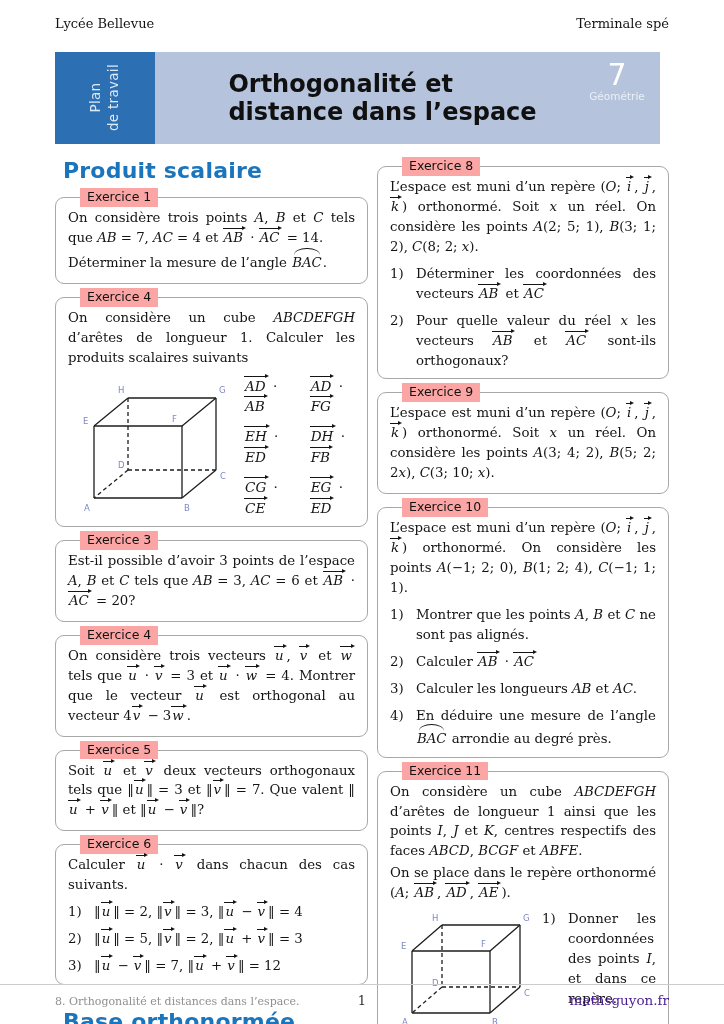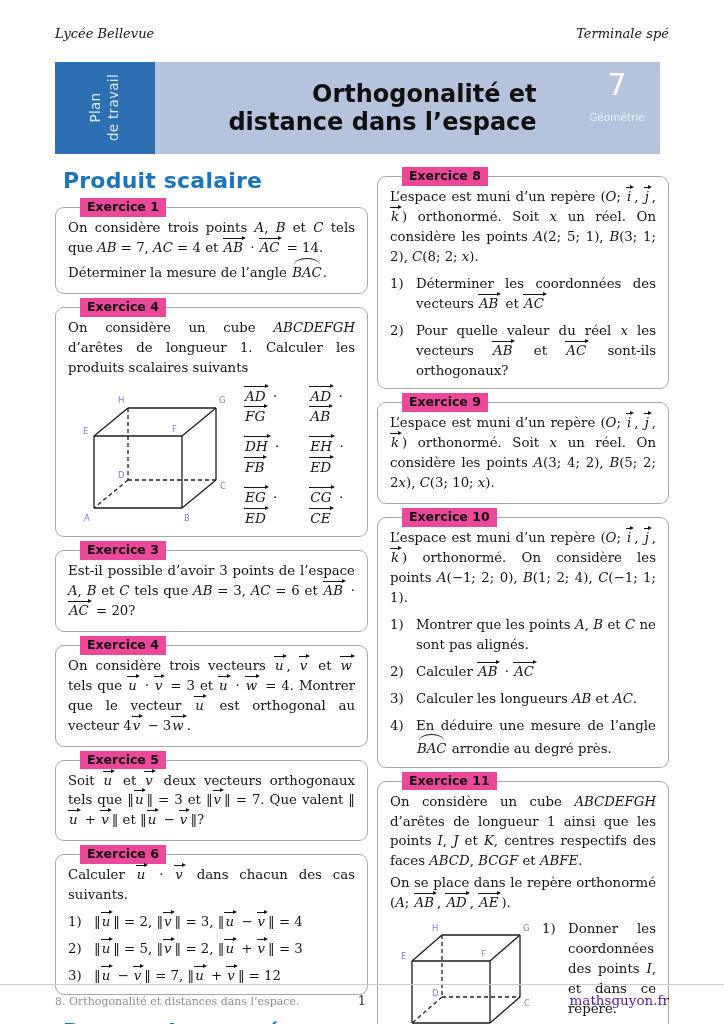--- a/index.html
+++ b/index.html
@@ -1,43 +1,43 @@
 <!DOCTYPE html>
 <html><head>
 <meta charset="utf-8">
 <style>
   html,body{margin:0;padding:0;background:#fff;}
   body{width:724px;height:1024px;position:relative;overflow:hidden;
        font-family:"DejaVu Serif", serif;color:#141414;}
   .page{position:absolute;inset:0;padding:12px 55px 0;box-sizing:border-box;}
 
   
-  .hdr{display:flex;justify-content:space-between;font-size:13px;margin-top:14px;font-style:italic;}
+  .hdr{display:flex;justify-content:space-between;font-size:13px;margin-top:4px;}
 
   
   .banner{display:flex;height:92px;margin-top:21px;width:605px;}
   .banner-side{width:100px;background:#2c6fb2;color:#fff;display:flex;align-items:center;justify-content:center;flex:none;}
   .banner-side .rot{transform:rotate(-90deg);font-family:"DejaVu Sans",sans-serif;font-size:13.5px;line-height:1.3;text-align:center;white-space:pre;letter-spacing:.3px;color:#dce9f6;}
   .banner-main{flex:1;background:#b5c4dc;position:relative;display:flex;align-items:center;justify-content:center;}
-  .banner-title{font-family:"DejaVu Sans",sans-serif;font-weight:bold;font-size:24px;line-height:1.18;text-align:right;color:#101010;margin-right:50px;}
+  .banner-title{font-family:"DejaVu Sans",sans-serif;font-weight:bold;font-size:24px;line-height:1.18;text-align:left;color:#101010;margin-right:50px;}
   .banner-num{position:absolute;right:4px;top:8px;width:78px;display:flex;flex-direction:column;align-items:center;}
   .num7{font-family:"DejaVu Sans",sans-serif;font-size:30px;color:#fff;line-height:1;}
-  .numsub{font-family:"DejaVu Sans",sans-serif;font-size:10.5px;color:#e9eff7;margin-top:11px;}
+  .numsub{font-family:"DejaVu Sans",sans-serif;font-size:10.5px;color:#e9eff7;}
 
   
   .cols{display:flex;gap:9px;margin-top:12px;align-items:flex-start;}
   .colL{width:313px;flex:none;padding-top:2px;}
   .colR{flex:1;padding-top:10px;}
 
   .sec{font-family:"DejaVu Sans",sans-serif;font-weight:bold;font-size:22px;color:#1b75bc;margin:0 0 14px 8px;letter-spacing:.2px;}
   .sec2{margin-top:24px;}
 
   
   .exbox{position:relative;border:1.2px solid #a8a8a8;border-radius:9px;padding:10px 12px 8px;margin-bottom:13px;font-size:13.3px;line-height:1.5;}
-  .exlab{position:absolute;top:-10px;left:24px;background:#ec4899;padding:0 7px;font-family:"DejaVu Sans",sans-serif;font-weight:bold;font-size:12.5px;color:#111;}
+  .exlab{position:absolute;top:-10px;left:24px;background:#fca5a5;padding:0 7px;font-family:"DejaVu Sans",sans-serif;font-weight:normal;font-size:12.5px;color:#111;}
   .p{text-align:justify;margin:0 0 2px 0;}
   .item{display:flex;margin:7px 0 0 0;}
   .item .n{width:26px;flex:none;}
   .item .t{flex:1;text-align:justify;}
 
   
   .mi{font-style:italic;}
   .vec{position:relative;display:inline-block;font-style:italic;padding:3px 3px 0 1px;line-height:1.05;}
   .vec::before{content:"";position:absolute;top:0;left:0;right:3px;height:1px;background:currentColor;}
   .vec::after{content:"";position:absolute;top:-2px;right:0;width:0;height:0;border-left:4px solid currentColor;border-top:2.5px solid transparent;border-bottom:2.5px solid transparent;}
@@ -127,28 +127,28 @@
             <text x="116" y="131">B</text>
             <text x="152" y="99">C</text>
             <text x="50" y="88">D</text>
             <text x="15" y="44">E</text>
             <text x="104" y="42">F</text>
             <text x="151" y="13">G</text>
             <text x="50" y="13">H</text>
           </svg>
           <div class="prods">
             <div class="pcol">
+              <span><span class="vec">AD</span> · <span class="vec">AB</span></span>
+              <span><span class="vec">EH</span> · <span class="vec">ED</span></span>
+              <span><span class="vec">CG</span> · <span class="vec">CE</span></span>
+            </div>
+            <div class="pcol">
               <span><span class="vec">AD</span> · <span class="vec">FG</span></span>
               <span><span class="vec">DH</span> · <span class="vec">FB</span></span>
               <span><span class="vec">EG</span> · <span class="vec">ED</span></span>
-            </div>
-            <div class="pcol">
-              <span><span class="vec">AD</span> · <span class="vec">AB</span></span>
-              <span><span class="vec">EH</span> · <span class="vec">ED</span></span>
-              <span><span class="vec">CG</span> · <span class="vec">CE</span></span>
             </div>
           </div>
         </div>
       </div>
 
       <div class="exbox">
         <span class="exlab">Exercice 3</span>
         <p class="p">Est-il possible d’avoir 3 points de l’espace <span class="mi">A</span>, <span class="mi">B</span> et <span class="mi">C</span> tels que <span class="mi">AB</span> = 3, <span class="mi">AC</span> = 6 et <span class="vec">AB</span> · <span class="vec">AC</span> = 20?</p>
       </div>
 

